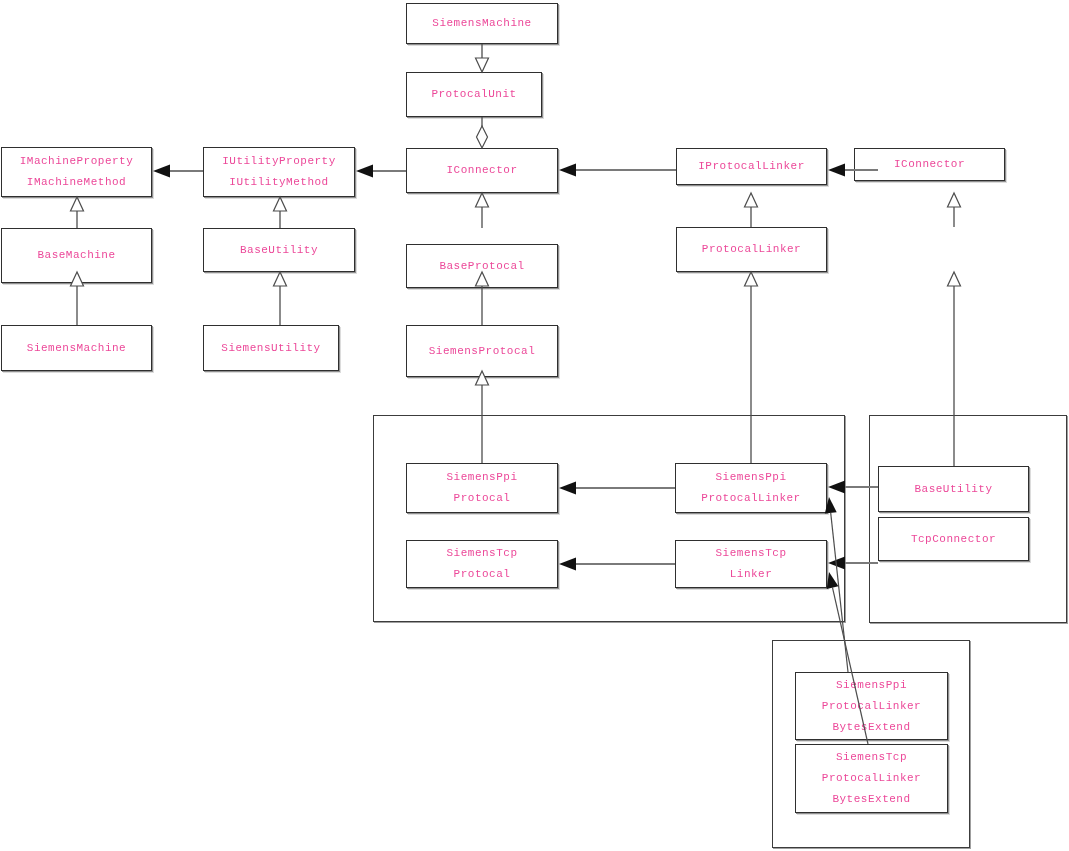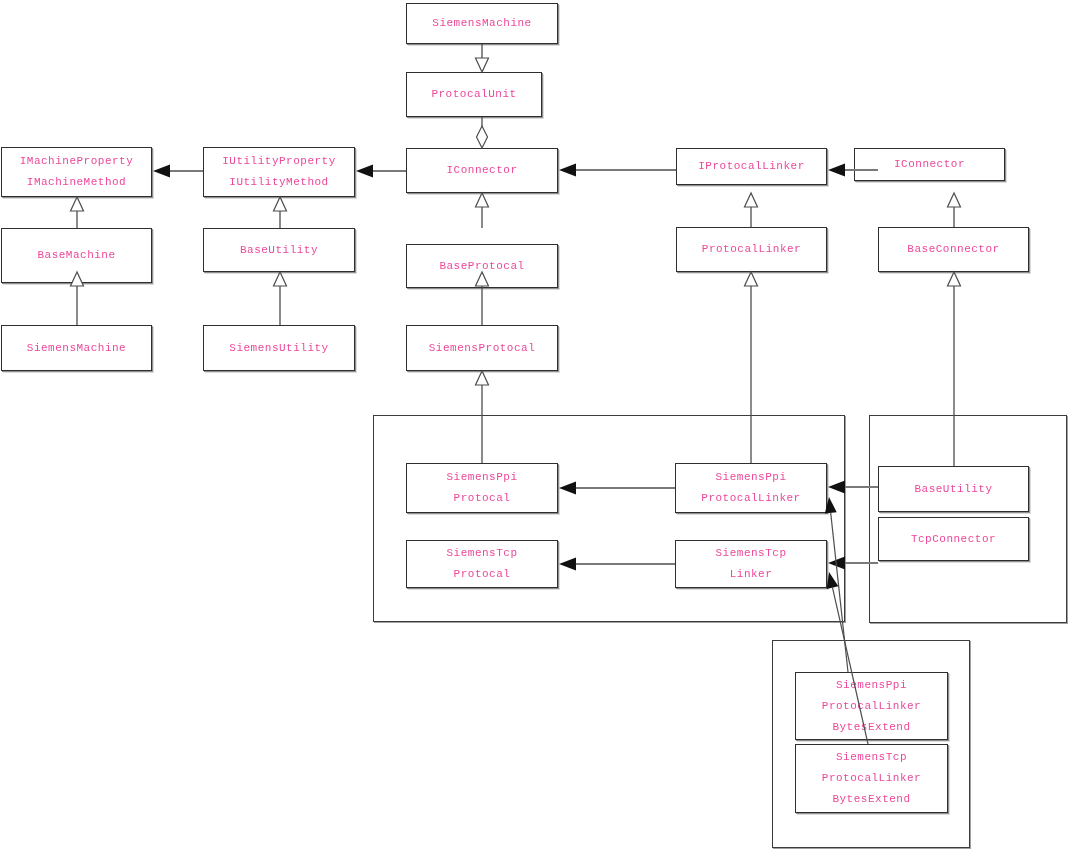--- a/index.html
+++ b/index.html
@@ -42,24 +42,23 @@
   <div class="node" style="left:676px;top:148px;width:151px;height:37px">IProtocalLinker</div>
   <div class="node" style="left:854px;top:148px;width:151px;height:33px">IConnector</div>
   <div class="node" style="left:203px;top:147px;width:152px;height:50px">IUtilityProperty
 IUtilityMethod</div>
   <div class="node" style="left:1px;top:147px;width:151px;height:50px">IMachineProperty
 IMachineMethod</div>
   <div class="node" style="left:1px;top:228px;width:151px;height:55px">BaseMachine</div>
   <div class="node" style="left:203px;top:228px;width:152px;height:44px">BaseUtility</div>
   <div class="node" style="left:406px;top:244px;width:152px;height:44px">BaseProtocal</div>
   <div class="node" style="left:676px;top:227px;width:151px;height:45px">ProtocalLinker</div>
-  <div class="node" style="left:878px;top:227px;width:151px;height:45px">BaseConnector</div>
   <div class="node" style="left:1px;top:325px;width:151px;height:46px">SiemensMachine</div>
-  <div class="node" style="left:203px;top:325px;width:152px;height:46px">SiemensUtility</div>
-  <div class="node" style="left:406px;top:325px;width:152px;height:46px">SiemensProtocal</div>
+  <div class="node" style="left:203px;top:325px;width:136px;height:46px">SiemensUtility</div>
+  <div class="node" style="left:406px;top:325px;width:152px;height:52px">SiemensProtocal</div>
   <div class="node" style="left:406px;top:463px;width:152px;height:50px">SiemensPpi
 Protocal</div>
   <div class="node" style="left:406px;top:540px;width:152px;height:48px">SiemensTcp
 Protocal</div>
   <div class="node" style="left:675px;top:463px;width:152px;height:50px">SiemensPpi
 ProtocalLinker</div>
   <div class="node" style="left:675px;top:540px;width:152px;height:48px">SiemensTcp
 Linker</div>
   <div class="node" style="left:878px;top:466px;width:151px;height:46px">BaseUtility</div>
   <div class="node" style="left:878px;top:517px;width:151px;height:44px">TcpConnector</div>

